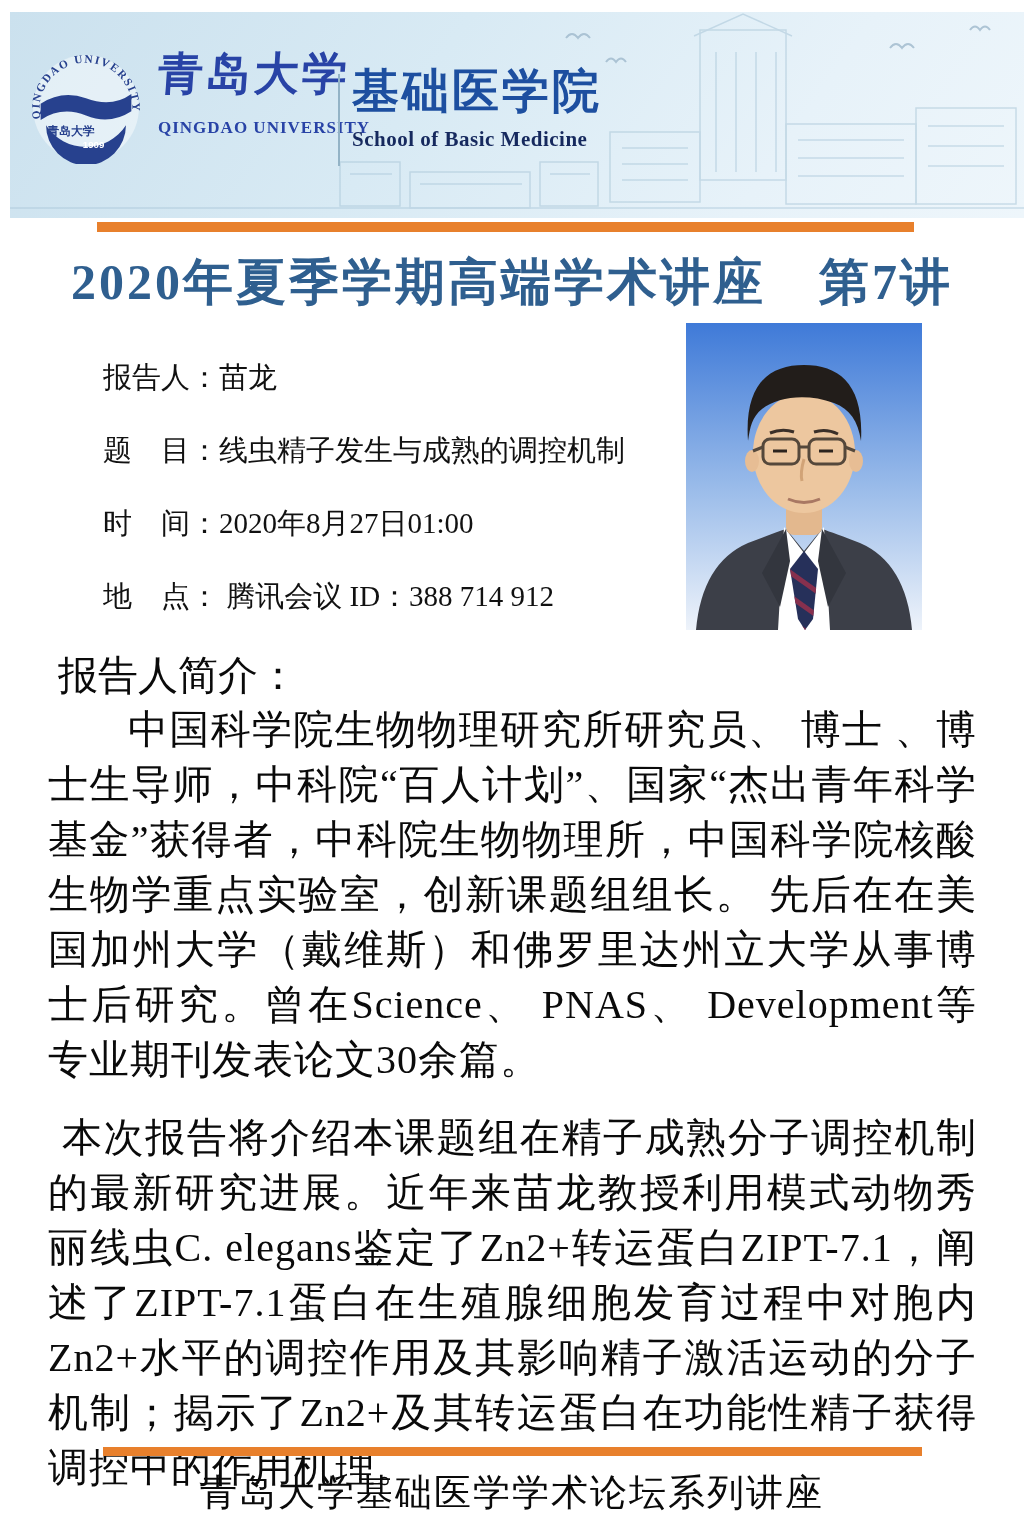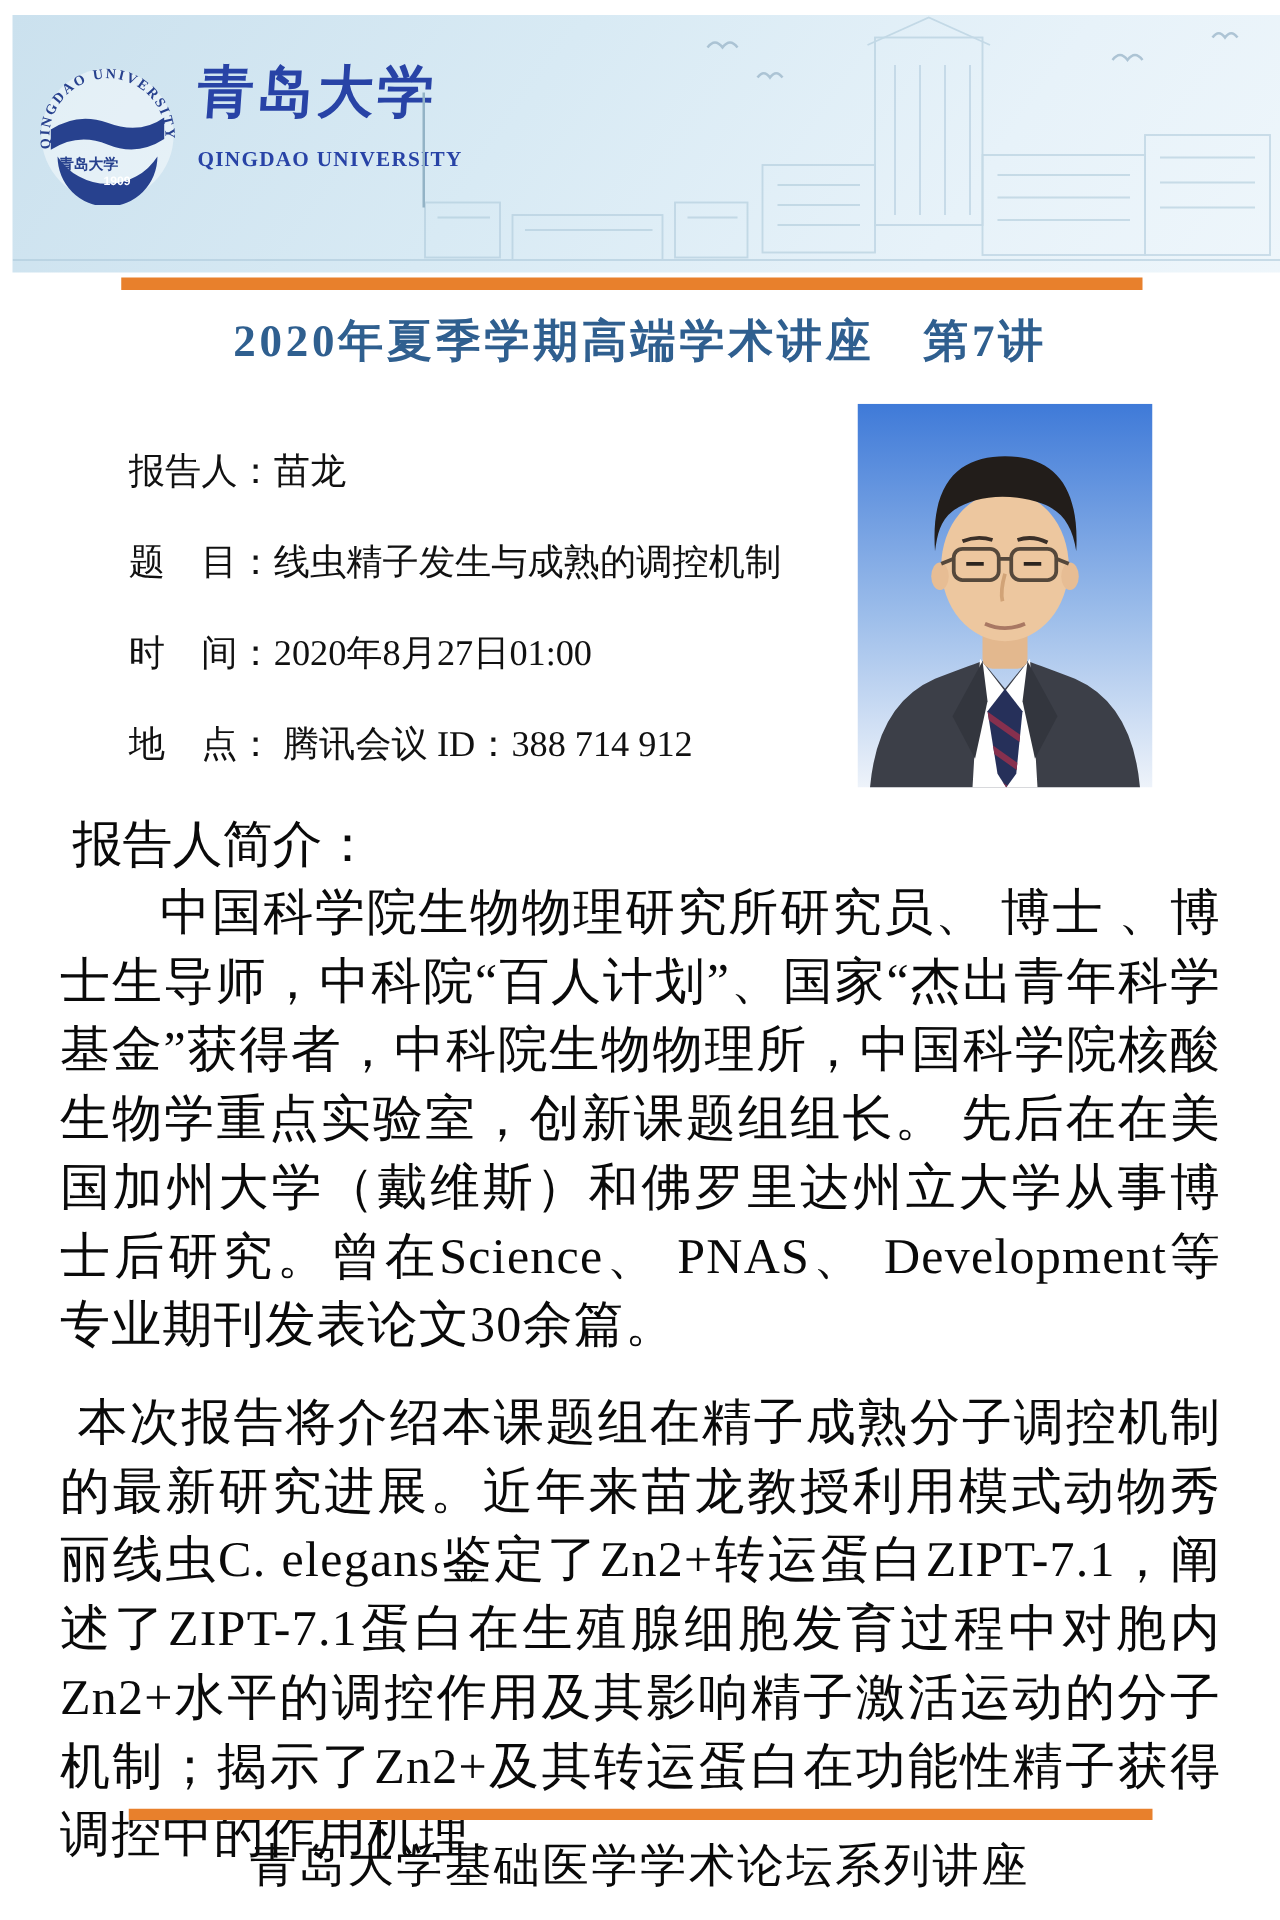--- a/index.html
+++ b/index.html
@@ -37,21 +37,21 @@
     margin-top:4px; font-size:21px; font-weight:bold; color:var(--navy,#16295e);
     letter-spacing:0.5px; white-space:nowrap;
   }
   
   .bar { position:absolute; background:var(--accent-orange,#e8802c); }
   .bar-top { left:97px; top:222px; width:817px; height:10px; }
   .bar-bottom { left:103px; top:1447px; width:819px; height:9px; }
   
   .title {
     position:absolute; left:0; top:249px; width:1024px; text-align:center;
-    font-size:36px; font-weight:bold; color:var(--title-blue,#2f5f8f);
+    font-size:50px; font-weight:bold; color:var(--title-blue,#2f5f8f);
     letter-spacing:3px; white-space:nowrap;
   }
   
   .photo { position:absolute; left:686px; top:323px; width:236px; height:307px; }
   
   .info { position:absolute; left:103px; top:360px; width:580px; }
   .info-row { font-size:29px; font-weight:normal; line-height:34px; margin-bottom:39px; white-space:nowrap; }
   .info-row:last-child { margin-bottom:0; }
   
   .sec-h {
@@ -129,20 +129,24 @@
       <text x="57" y="87" font-size="9" font-weight="bold" fill="#ffffff" text-anchor="middle" font-family="Liberation Sans, DejaVu Sans, sans-serif">1909</text>
     </svg>
 
     <div class="univ-block">
       <div class="univ-cn">青岛大学</div>
       <div class="univ-en">QINGDAO UNIVERSITY</div>
     </div>
 
     <div class="hdr-divider"></div>
 
+    <div class="school-block">
+      <div class="school-cn">基础医学院</div>
+      <div class="school-en">School of Basic Medicine</div>
+    </div>
   </div>
 
   <div class="bar bar-top"></div>
 
   <h1 class="title">2020年夏季学期高端学术讲座　第7讲</h1>
 
   <div class="photo">
     <svg viewBox="0 0 236 307" width="236" height="307" aria-hidden="true">
       <defs>
         <linearGradient id="phBg" x1="0" y1="0" x2="0" y2="1">

